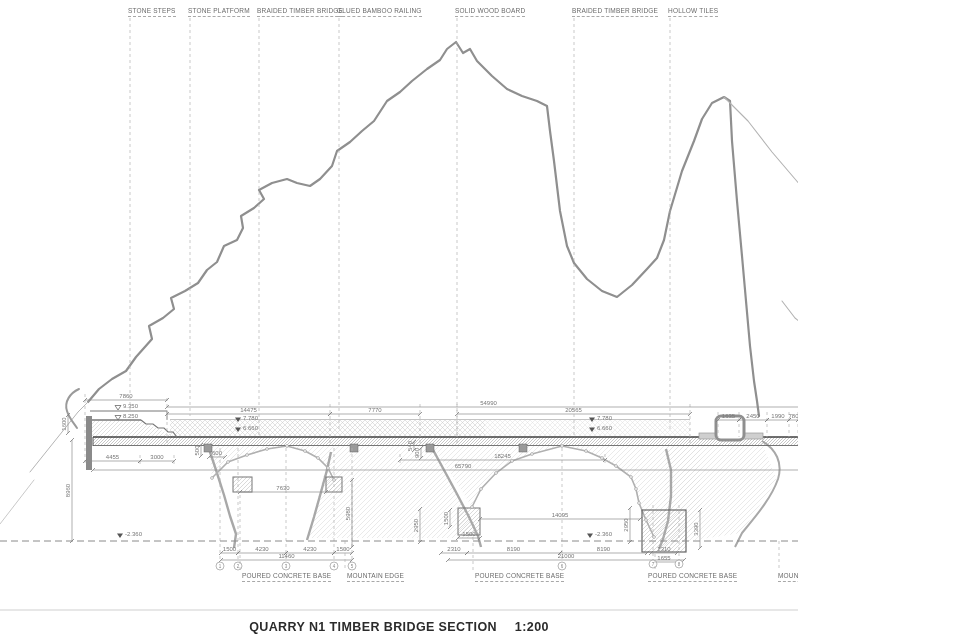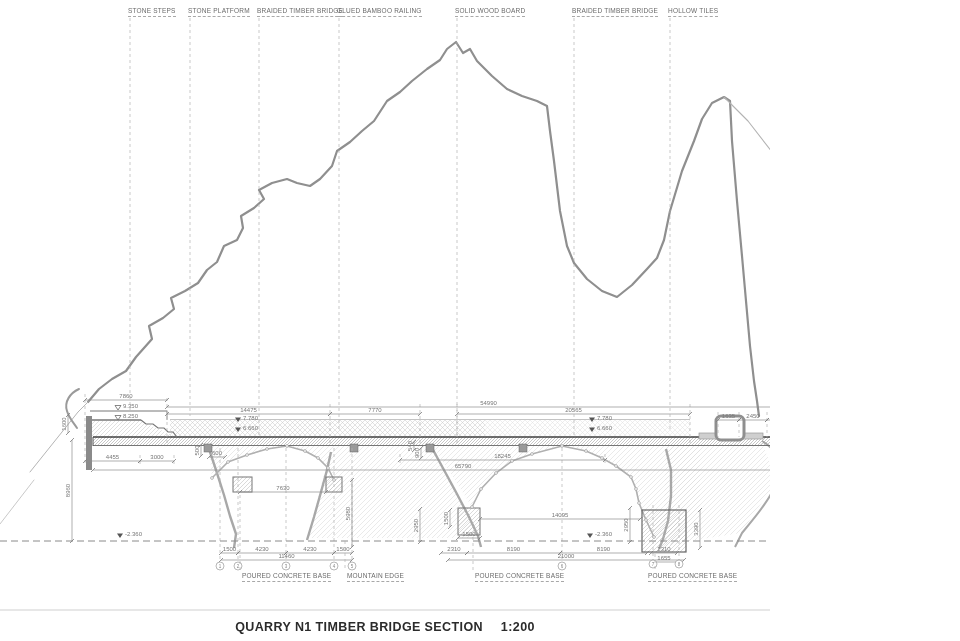--- a/index.html
+++ b/index.html
@@ -1,17 +1,17 @@
 <!DOCTYPE html>
 <html><head>
 <meta charset="utf-8">
 <style>
   html,body{margin:0;padding:0;background:#fff;}
   #stage{position:relative;width:770px;height:641px;background:#ffffff;overflow:hidden;
-         font-family:"Liberation Sans",sans-serif;}
+         font-family:"Liberation Sans",sans-serif;padding-left:28px;}
   #draw{position:absolute;left:0;top:0;}
   
   .dl{stroke:#8c8c8c;stroke-width:.7;}
   .tick{stroke:#7c7c7c;stroke-width:.8;}
   .dt{font-family:"Liberation Sans",sans-serif;font-size:6px;fill:#787878;}
   .ext{stroke:#b3b3b3;stroke-width:.7;stroke-dasharray:3,3;fill:none;}
   .lvl{fill:#555;stroke:none;}
   .lvl.open{fill:#fff;stroke:#555;stroke-width:.7;}
   .bub{fill:#fff;stroke:#9a9a9a;stroke-width:.7;}
   .bubt{font-size:4.5px;fill:#888;}

